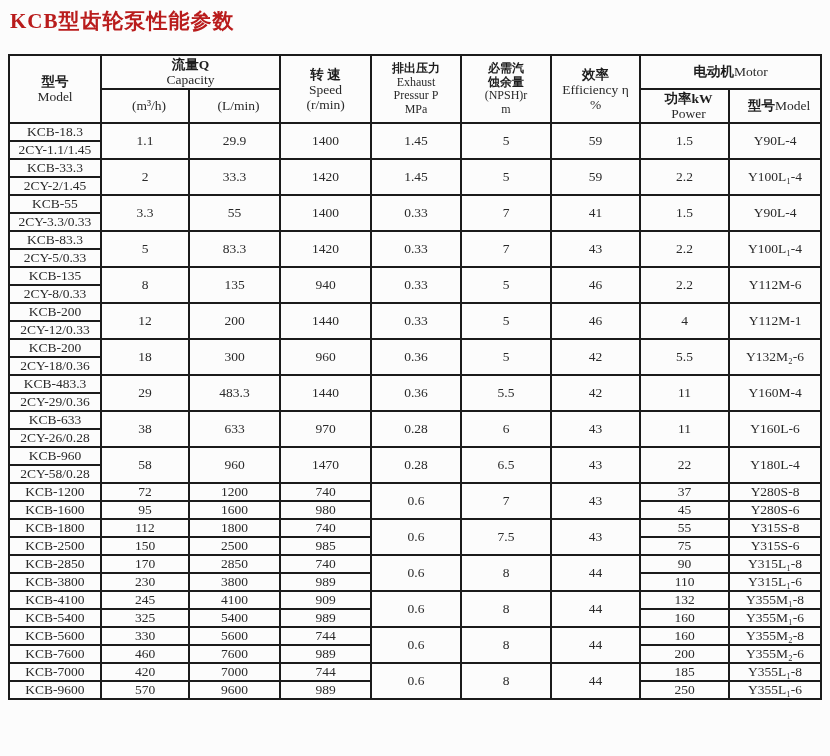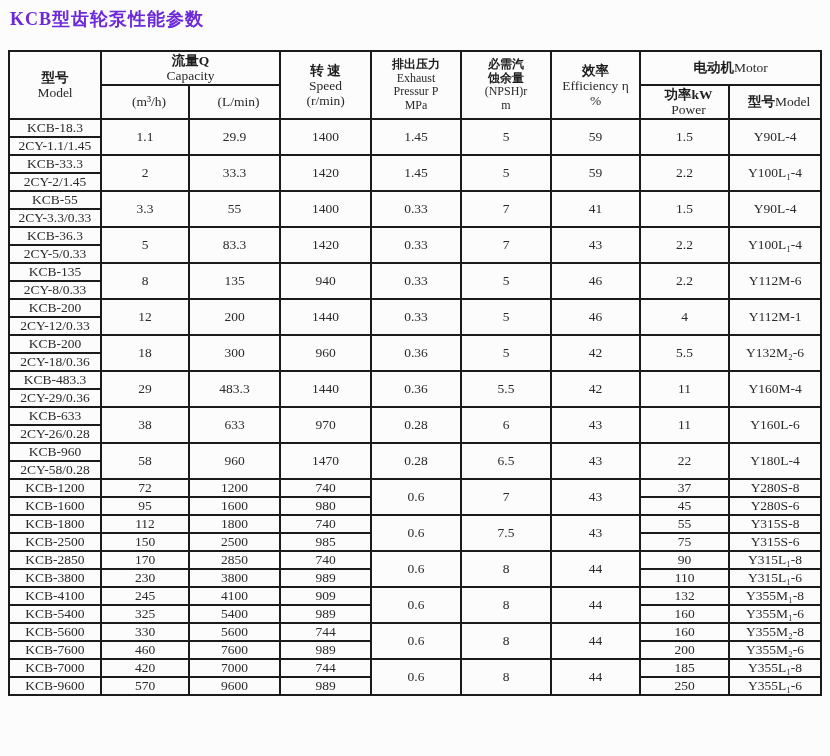--- a/index.html
+++ b/index.html
@@ -5,23 +5,23 @@
   html,body{margin:0;padding:0;}
   body{
     width:830px;height:756px;
     background:#fcfcfc;
     color:#222;
     font-family:"Liberation Serif","DejaVu Serif",serif;
     overflow:hidden;
   }
   .page-title{
     margin:7px 0 0 10px;
-    font-size:18px;
+    font-size:21px;
     font-weight:bold;
-    color:#6d28d9;
+    color:#b91c1c;
     letter-spacing:1px;
     font-family:"Liberation Serif","DejaVu Serif",serif;
   }
   table.pump{
     border-collapse:collapse;
     table-layout:fixed;
     width:812px;
     margin:19px 0 0 8px;
   }
   table.pump th, table.pump td{
@@ -151,21 +151,21 @@
       <td rowspan="2">7</td>
       <td rowspan="2">41</td>
       <td rowspan="2">1.5</td>
       <td rowspan="2">Y90L-4</td>
     </tr>
     <tr class="dbl">
       <td class="mcell">2CY-3.3/0.33</td>
     </tr>
 
     <tr class="dbl">
-      <td class="mcell">KCB-36.3</td>
+      <td class="mcell">KCB-83.3</td>
       <td rowspan="2">5</td>
       <td rowspan="2">83.3</td>
       <td rowspan="2">1420</td>
       <td rowspan="2">0.33</td>
       <td rowspan="2">7</td>
       <td rowspan="2">43</td>
       <td rowspan="2">2.2</td>
       <td rowspan="2">Y100L₁-4</td>
     </tr>
     <tr class="dbl">

